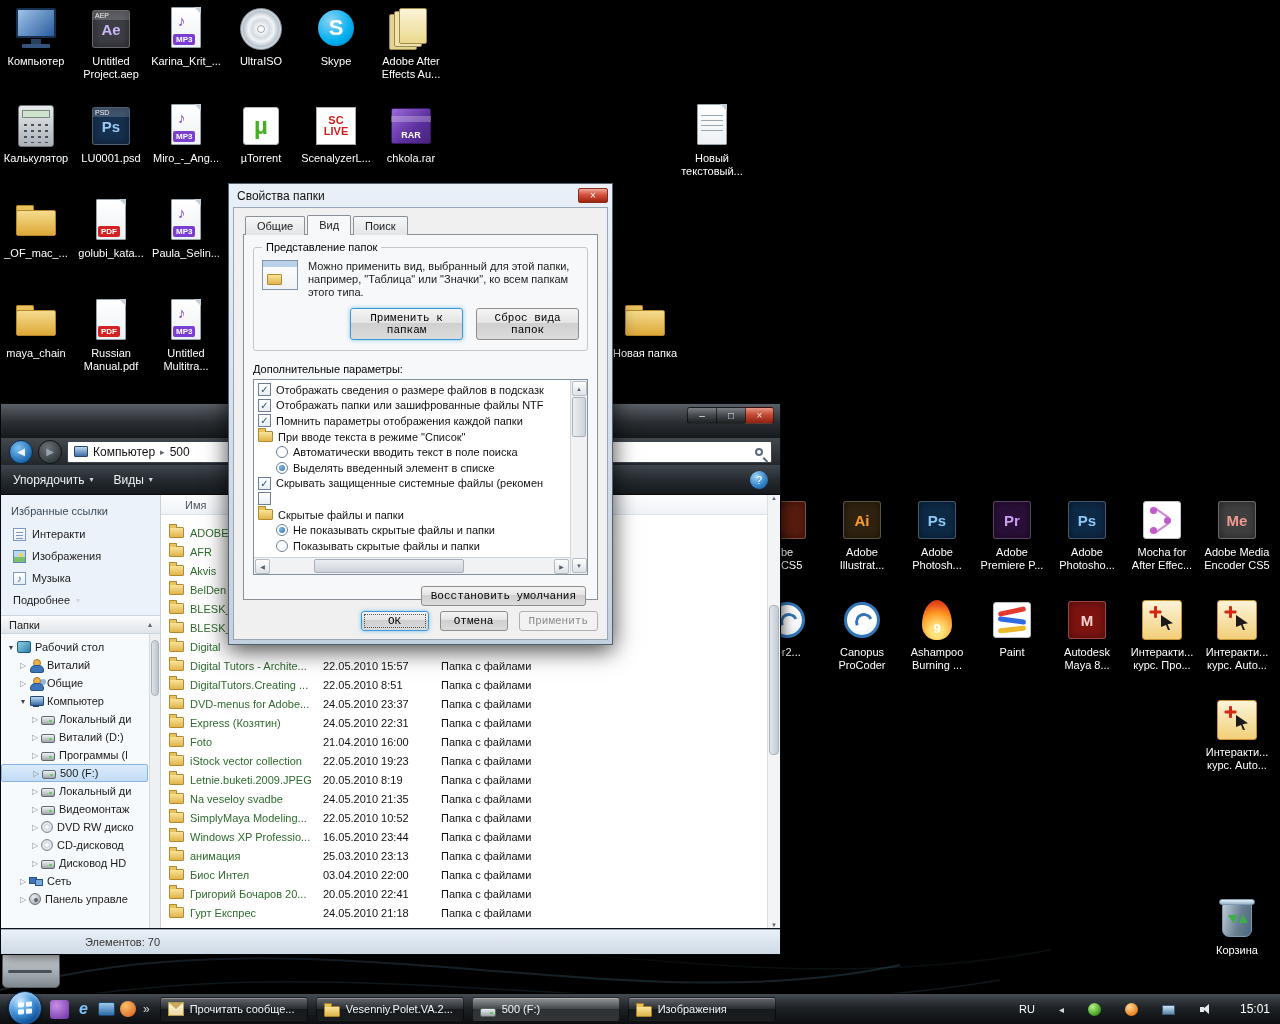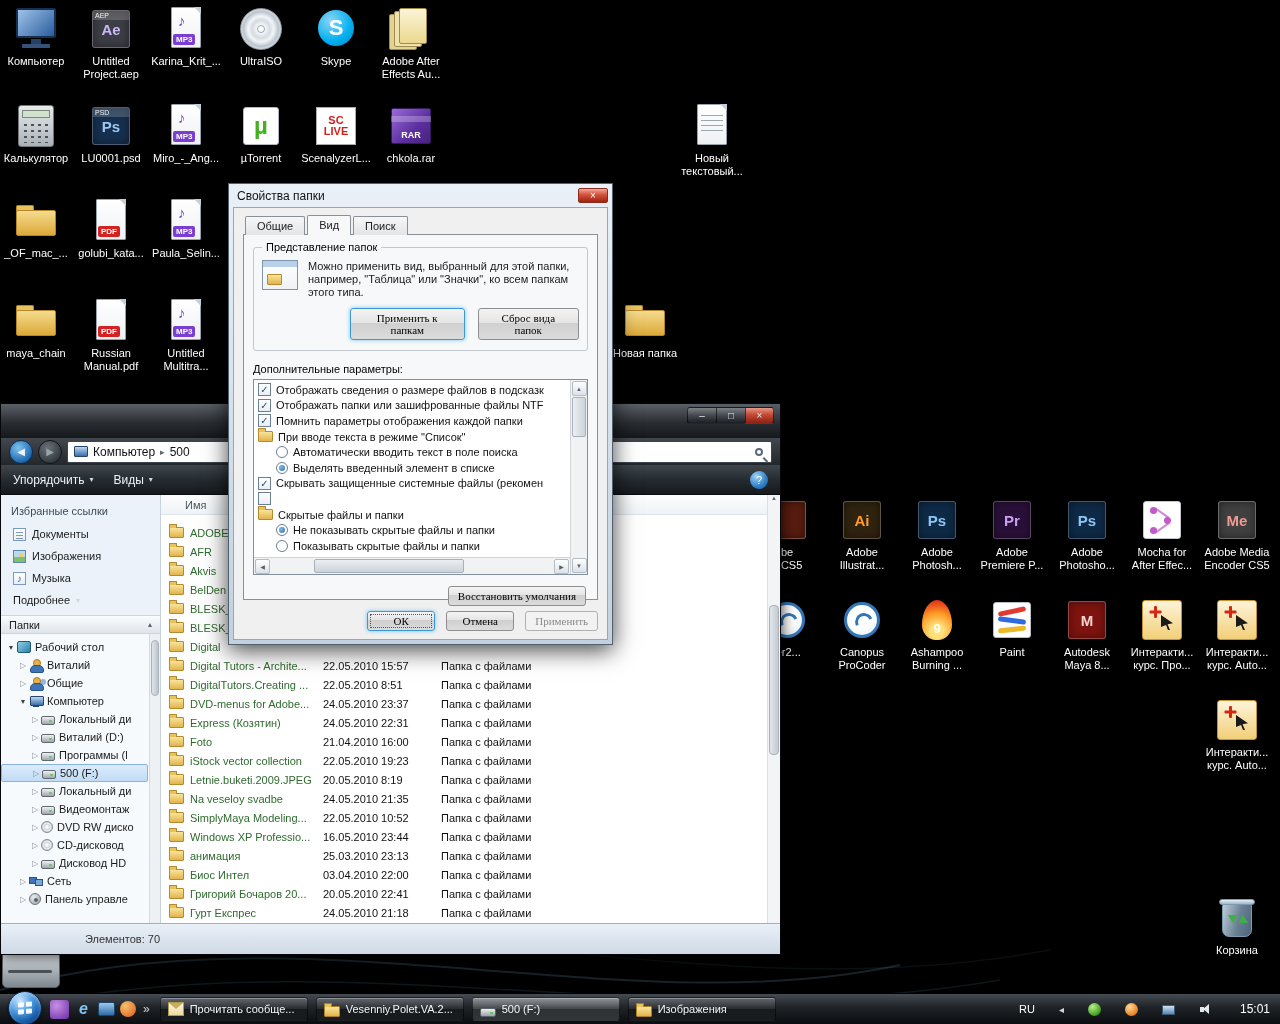--- a/index.html
+++ b/index.html
@@ -129,40 +129,40 @@
   .col-type{flex:1}
   #list-rows{position:absolute;top:20px;left:0;right:13px;bottom:0;padding-top:8px;overflow:hidden}
   .lrow{display:flex;align-items:center;height:19px;font-size:11px;padding-left:8px;white-space:nowrap}
   .lico,.gfold{width:15px;height:11px;background:linear-gradient(#f9e49a,#e2b44c);border:1px solid #b5892d;border-radius:1px;position:relative;flex:none;margin-right:6px}
   .lico::before,.gfold::before{content:'';position:absolute;left:-1px;top:-4px;width:6px;height:3px;background:#e8c35c;border:1px solid #b5892d;border-bottom:0;border-radius:1px 1px 0 0}
   .lname{width:133px;color:#2e6b2e;overflow:hidden}
   .ldate{width:118px;color:#111}
   .ltype{flex:1;color:#111}
   .list-vsb{position:absolute;top:0;right:0;bottom:0;width:13px;background:#f2f4f6;border-left:1px solid #dadfe4;display:flex;flex-direction:column;justify-content:space-between;align-items:center;font-size:6px;color:#5a6570}
   .list-vthumb{position:absolute;top:110px;right:1px;width:10px;height:150px;background:linear-gradient(90deg,#e2e7ec,#c2cad2);border:1px solid #aab2ba;border-radius:4px}
-  .x-status{position:absolute;bottom:0;left:0;right:0;height:31px;background:linear-gradient(#e9f0f7,#cfdae6);border-top:1px solid #9fb0c0;display:flex;align-items:center;padding-left:84px;font-size:11px;color:#333}
+  .x-status{position:absolute;bottom:0;left:0;right:0;height:25px;background:linear-gradient(#e9f0f7,#cfdae6);border-top:1px solid #9fb0c0;display:flex;align-items:center;padding-left:84px;font-size:11px;color:#333}
 
   
   #dialog{position:absolute;left:228px;top:183px;width:385px;height:462px;z-index:20;display:flex;flex-direction:column;background:linear-gradient(#e9f0f8,#c3d0df);border:1px solid #52616e;box-shadow:0 5px 22px rgba(0,0,0,.75)}
   .dlg-titlebar{height:21px;display:flex;align-items:center;padding:2px 4px 0 8px;font-size:12px;color:#111}
   .dlg-title{flex:1}
   .dlg-close{width:30px;height:15px;font-size:10px;line-height:13px;text-align:center;color:#fff;border-radius:2px;border:1px solid #8e2a1c;background:linear-gradient(#f0a898,#d4503c 45%,#9c2410)}
   .dlg-inner{flex:1;margin:2px 4px 4px;background:#f0f0f0;border:1px solid #98a6b5;position:relative;padding:8px 9px;font-size:11px}
   .tabs{display:flex;position:relative;z-index:2;margin-left:2px}
   .tab{padding:3px 11px;background:linear-gradient(#f6f7f8,#e2e4e6);border:1px solid #8a9097;border-bottom:0;border-radius:2px 2px 0 0;margin-right:2px;color:#222}
   .tab.active{background:#f7f8f9;padding-bottom:4px;margin-top:-1px}
   .tabpage{position:relative;border:1px solid #8a9097;background:#f7f8f9;margin-top:-1px;height:366px;padding:10px 9px}
   .group{margin-top:2px;border:1px solid #c2c8ce;border-radius:3px;padding:12px 8px 10px;position:relative}
   .legend{position:absolute;top:-7px;left:8px;background:#f7f8f9;padding:0 4px}
   .gv-row{display:flex;gap:10px}
   .fview-ico{width:36px;height:30px;flex:none;position:relative;border:1px solid #8494a8;background:linear-gradient(#fff,#eef2f6);box-shadow:inset 0 6px 0 #b8d0ea}
   .fview-ico::after{content:'';position:absolute;left:4px;bottom:4px;width:13px;height:9px;background:linear-gradient(#f9e49a,#e2b44c);border:1px solid #b5892d;border-radius:1px}
   .gv-desc{line-height:13px;color:#1a1a1a}
   .gv-btns{display:flex;gap:13px;margin-top:9px;padding-left:88px}
-  .btn{font-family:Liberation Serif, serif;font-size:11px;padding:3px 9px;background:linear-gradient(#f4f4f4,#e4e4e4 45%,#cfcfcf 46%,#dcdcdc);border:1px solid #8e8e8e;border-radius:3px;color:#000}
+  .btn{font-family:Liberation Mono, monospace;font-size:11px;padding:3px 9px;background:linear-gradient(#f4f4f4,#e4e4e4 45%,#cfcfcf 46%,#dcdcdc);border:1px solid #8e8e8e;border-radius:3px;color:#000}
   .btn.glow{border-color:#3c97d3;box-shadow:0 0 4px #79c6f0}
   .btn.focus{border-color:#3c97d3;box-shadow:0 0 4px #79c6f0;outline:1px dotted #555;outline-offset:-4px}
   .btn.disabled{color:#8a8a8a;background:#f2f2f2;border-color:#b0b0b0;box-shadow:none}
   .adv-label{margin:12px 0 4px}
   .listbox{position:relative;height:196px;border:1px solid #828f9c;background:#fff}
   #adv-rows{position:absolute;left:2px;top:2px;right:17px;bottom:17px;overflow:hidden}
   .adv-row{height:15.6px;display:flex;align-items:center;gap:5px;color:#111;white-space:nowrap;padding-left:2px}
   .adv-row.ind{padding-left:20px}
   .cb{width:13px;height:13px;border:1px solid #6b7f94;background:linear-gradient(#fff,#e9eef4);display:flex;align-items:center;justify-content:center;font-size:10px;color:#23527a;flex:none}
   .rb{width:12px;height:12px;border:1px solid #6b7f94;border-radius:50%;background:#fff;position:relative;flex:none}
@@ -541,21 +541,21 @@
       </span>
       <span class="helpbtn">?</span>
     </div>
     <div class="x-body">
       <div class="sidebar">
         <div class="fav">
           <div class="fav-header">Избранные ссылки</div>
           <div id="fav-items">
               <div class="fav-item">
                 <span class="fico fico-doc"></span>
-                <span>Документы</span>
+                <span>Интеракти</span>
               </div>
               <div class="fav-item">
                 <span class="fico fico-pic"></span>
                 <span>Изображения</span>
               </div>
               <div class="fav-item">
                 <span class="fico fico-music">♪</span>
                 <span>Музыка</span>
               </div>
             </div>

